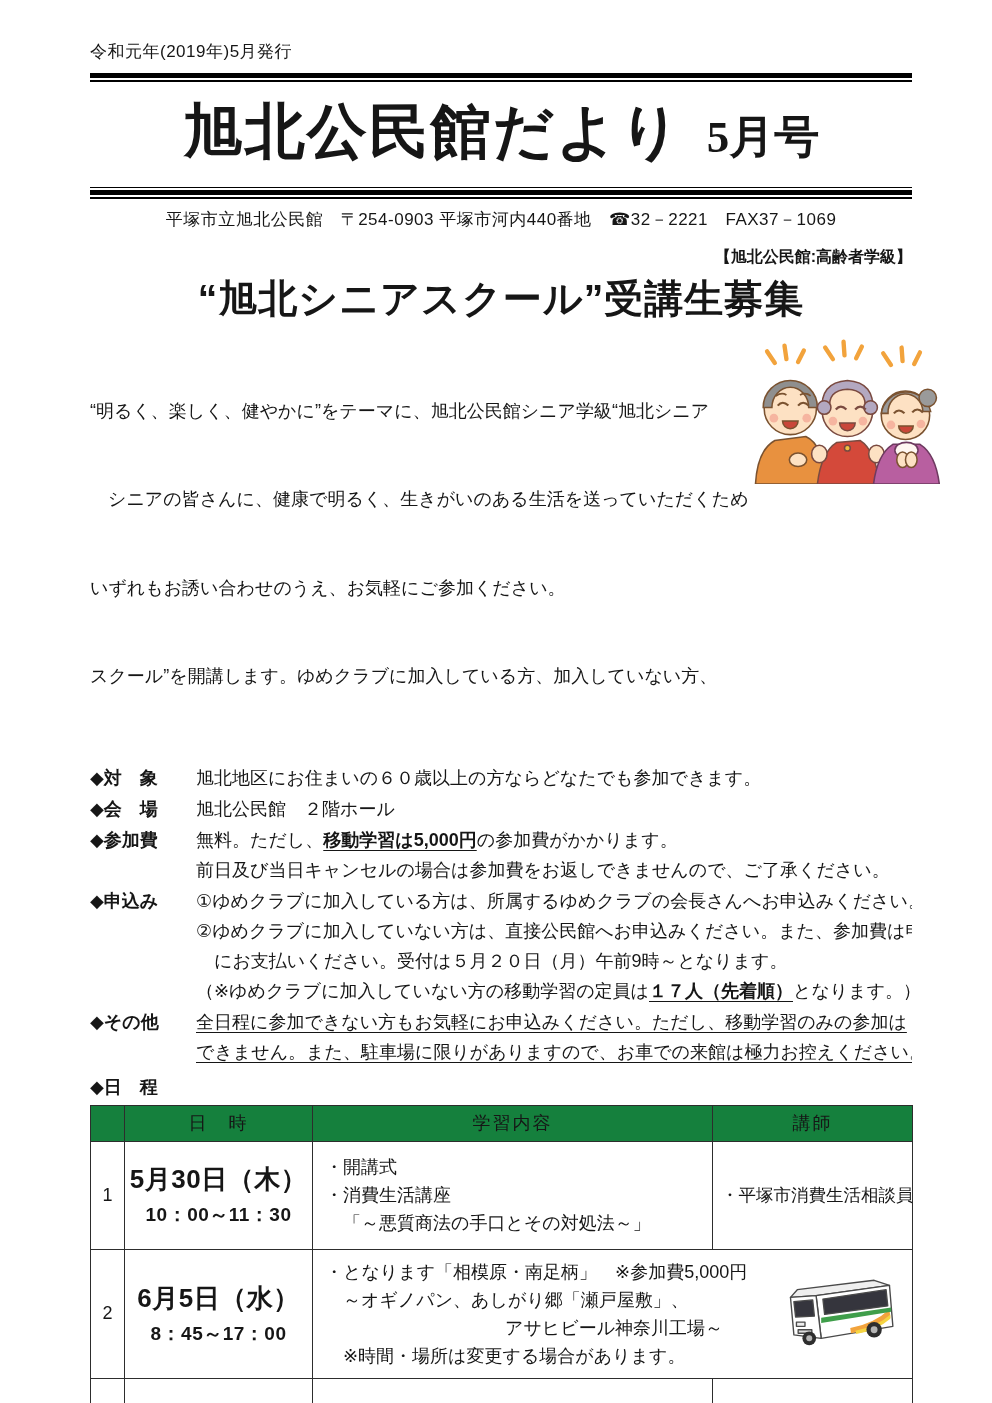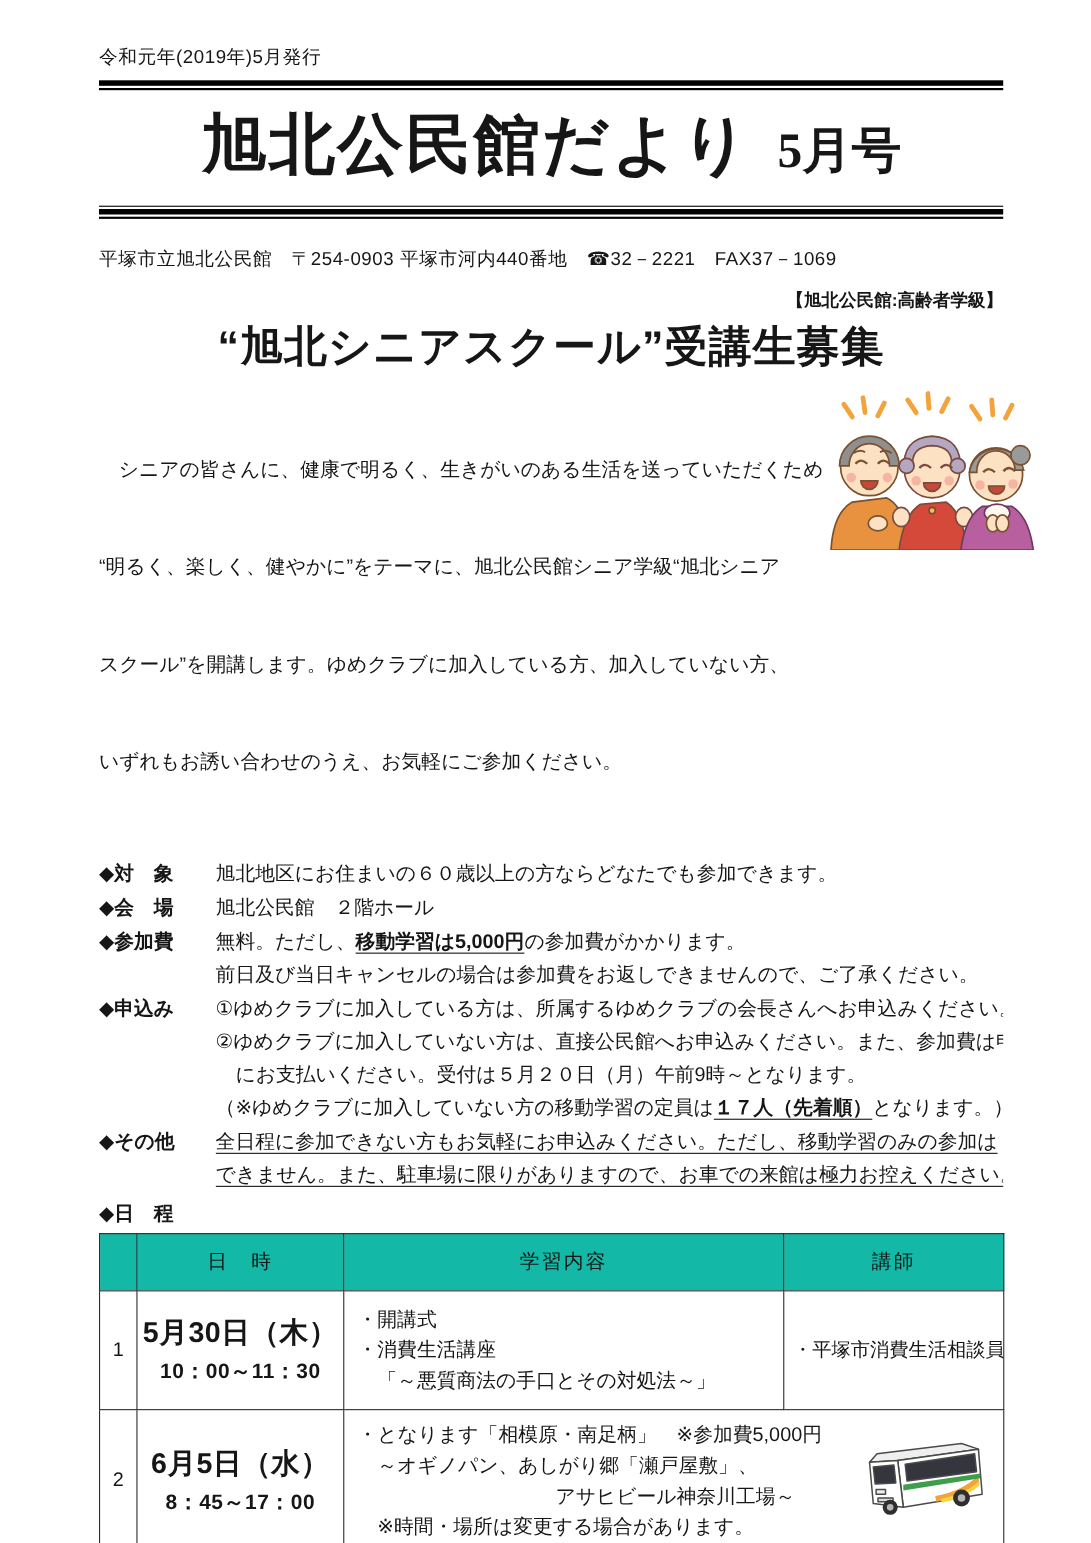--- a/index.html
+++ b/index.html
@@ -12,41 +12,41 @@
   }
   .publish { text-align:left; font-size:17px; margin-bottom:10px; letter-spacing:0.5px; }
 
   .rule-thick { height:5px; background:#000; }
   .rule-thin  { height:1.5px; background:#000; margin-top:2px; }
   .rule-thin2 { height:1.5px; background:#000; margin-bottom:2px; }
   .banner-title-row { text-align:center; padding:10px 0 14px;
     font-family:"Liberation Serif","DejaVu Serif",serif; font-weight:bold; }
   .banner-title-main { font-size:60px; letter-spacing:2px; }
   .banner-title-issue { font-size:45px; margin-left:24px; }
-  .address { font-size:17px; margin-top:25px; letter-spacing:0.5px; }
+  .address { text-align:center; font-size:17px; margin-top:9px; letter-spacing:0.5px; }
 
   .category { text-align:right; font-size:16px; font-weight:bold; margin-top:16px; }
   .program-title { text-align:center; font-size:39px; font-weight:900; letter-spacing:1px; margin:4px 0 12px; }
 
   .intro-wrap { display:flex; align-items:flex-start; margin-right:-30px; }
   .intro { flex:1; font-size:18px; line-height:29.5px; white-space:pre; overflow:hidden; }
   .seniors-box { width:195px; height:150px; flex:none; margin-top:-4px; }
 
   .info-sections { margin-top:12px; }
   .section-row { display:flex; font-size:18px; line-height:30px; margin-bottom:1px; }
   .section-label { width:106px; flex:none; font-weight:bold; }
   .section-content { flex:1; overflow:hidden; }
   .section-line { white-space:pre; }
   .underline-line { text-decoration:underline; text-underline-offset:4px; }
   .em { font-weight:bold; text-decoration:underline; text-underline-offset:4px; }
 
   .schedule-label { font-size:18px; font-weight:bold; margin-top:8px; }
   table { border-collapse:collapse; width:822px; margin-top:6px; table-layout:fixed; }
   table, th, td { border:1.6px solid #2d2d2d; }
-  thead th { background:#14b8a6; height:52px; font-size:18px; font-weight:normal;
+  thead th { background:#15803d; height:36px; font-size:18px; font-weight:normal;
     letter-spacing:2px; text-align:center; }
   td { vertical-align:middle; }
   .cell-no { text-align:center; font-size:18px; }
   .cell-datetime { text-align:center; }
   .date { font-weight:bold; font-size:26px; letter-spacing:0.5px; }
   .time { font-size:19px; margin-top:5px; letter-spacing:0.5px;font-weight:bold; }
   .cell-content { padding:8px 6px 8px 12px; font-size:18px; overflow:hidden; }
   .cell-content .cell-line { white-space:pre; line-height:28px; }
   .cell-instructor { font-size:17.5px; padding:4px 2px 4px 8px; overflow:hidden; }
   .cell-instructor .cell-line { white-space:pre; line-height:26px; }
@@ -73,24 +73,24 @@
 </div>
 
 <div class="address">平塚市立旭北公民館　〒254-0903  平塚市河内440番地　☎32－2221　FAX37－1069</div>
 
 <div class="category">【旭北公民館:高齢者学級】</div>
 
 <div class="program-title">“旭北シニアスクール”受講生募集</div>
 
 <div class="intro-wrap">
   <div class="intro">
+    <div class="intro-line">“明るく、楽しく、健やかに”をテーマに、旭北公民館シニア学級“旭北シニア</div>
     <div class="intro-line">　シニアの皆さんに、健康で明るく、生きがいのある生活を送っていただくため</div>
-    <div class="intro-line">“明るく、楽しく、健やかに”をテーマに、旭北公民館シニア学級“旭北シニア</div>
+    <div class="intro-line">いずれもお誘い合わせのうえ、お気軽にご参加ください。</div>
     <div class="intro-line">スクール”を開講します。ゆめクラブに加入している方、加入していない方、</div>
-    <div class="intro-line">いずれもお誘い合わせのうえ、お気軽にご参加ください。</div>
   </div>
   <div class="seniors-box">
     <svg viewBox="0 0 200 155" width="195" height="150">
 
       <g stroke="#f2a33c" stroke-width="4.5" stroke-linecap="round">
         <line x1="28" y1="30" x2="20" y2="18"></line>
           <line x1="40" y1="26" x2="38" y2="12"></line>
           <line x1="52" y1="29" x2="58" y2="17"></line>
         <line x1="88" y1="26" x2="80" y2="14"></line>
           <line x1="100" y1="22" x2="99" y2="8"></line>

